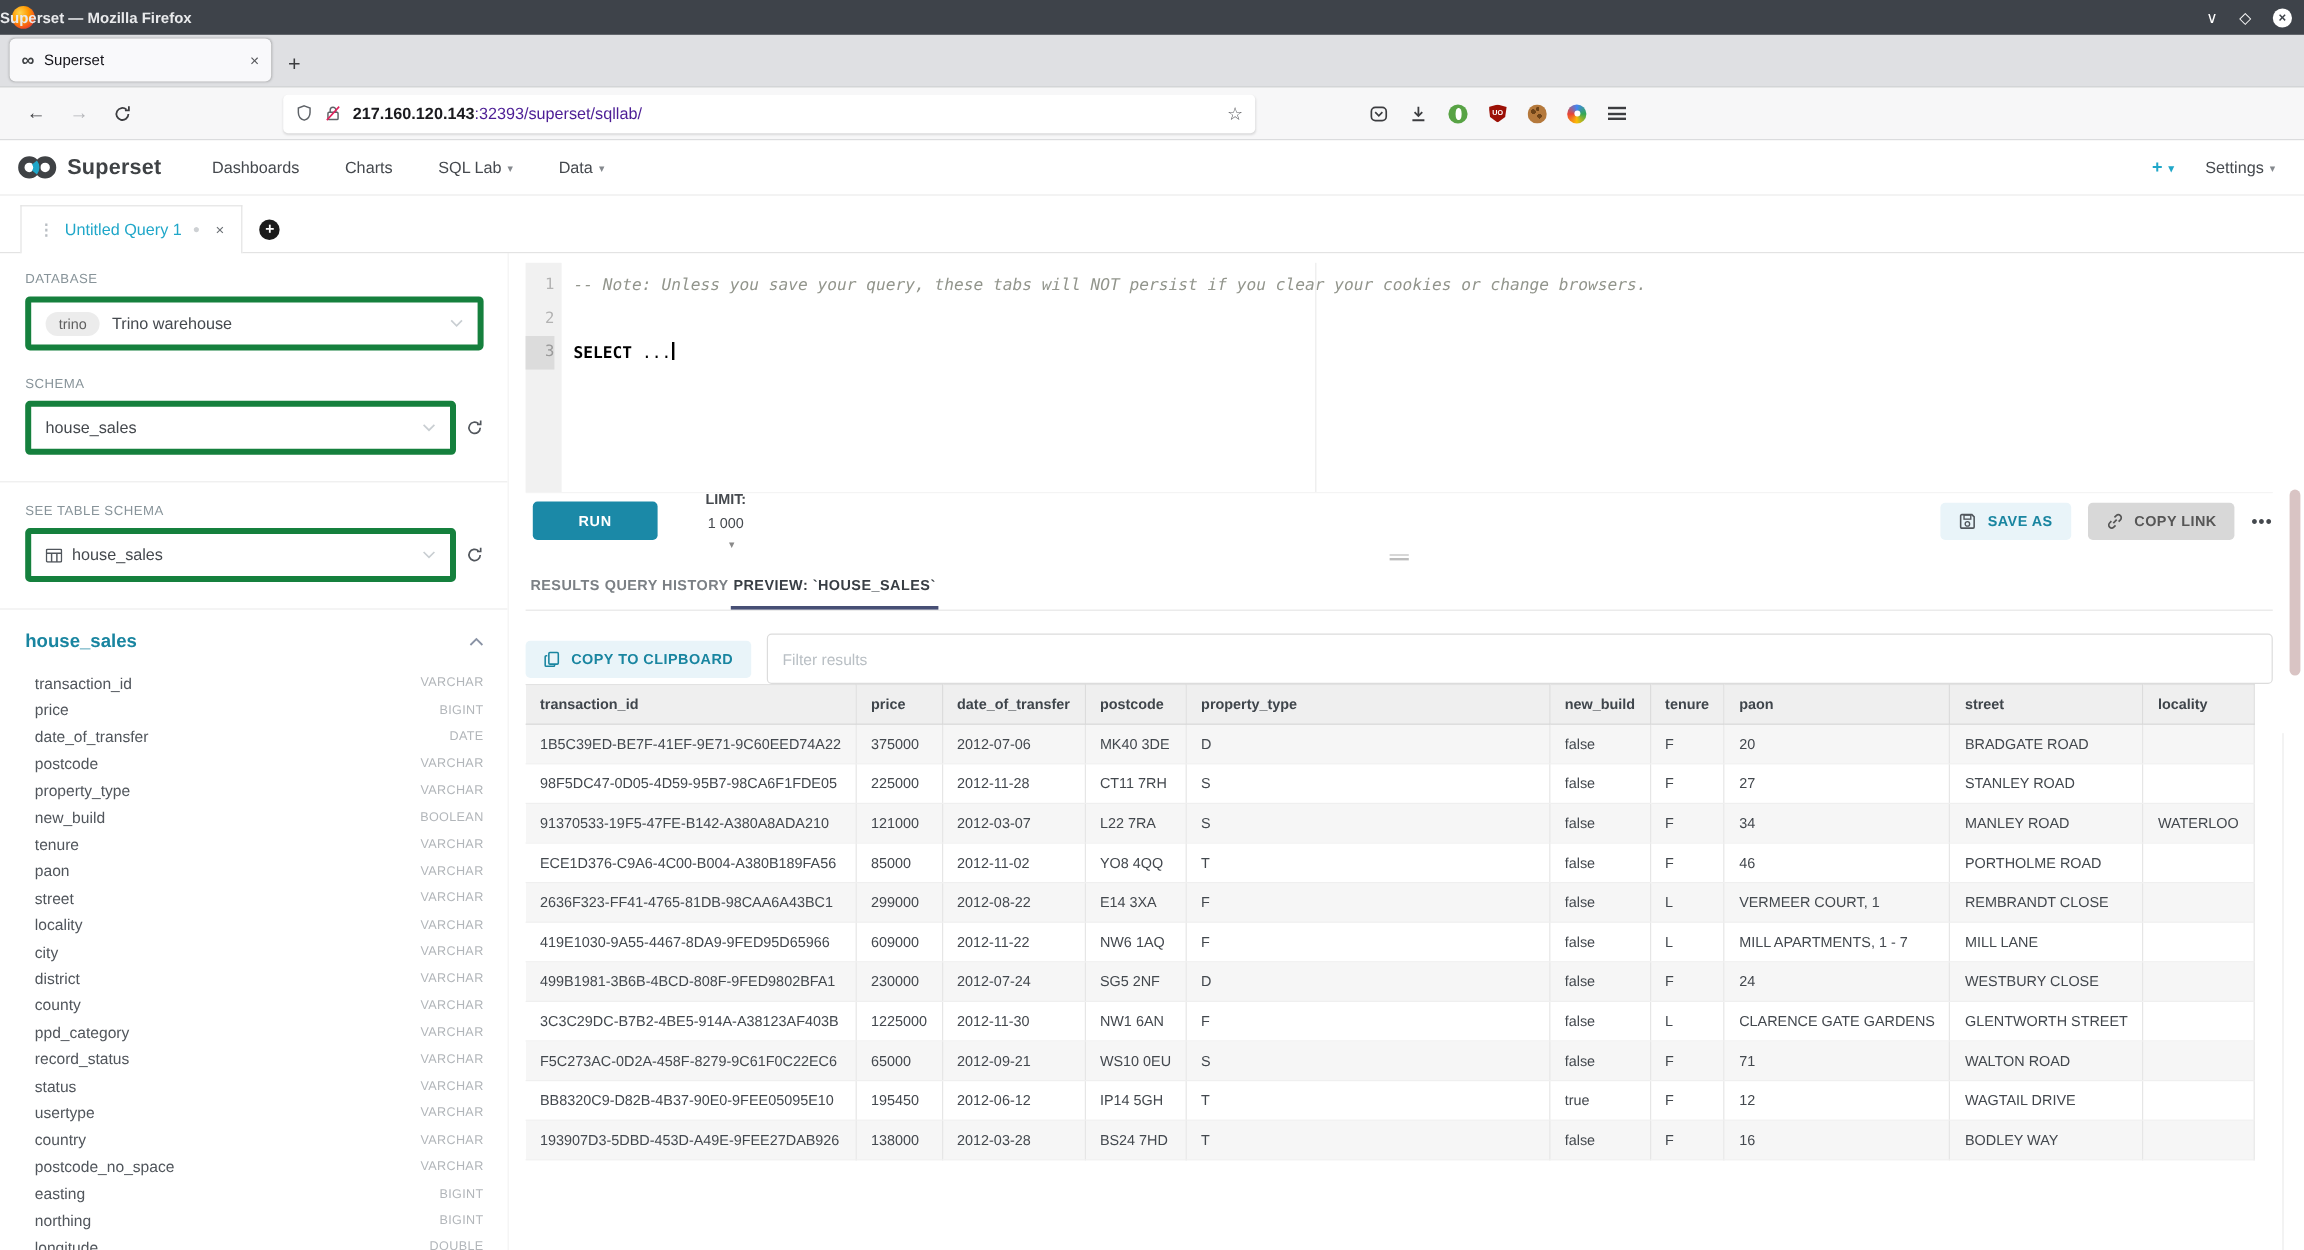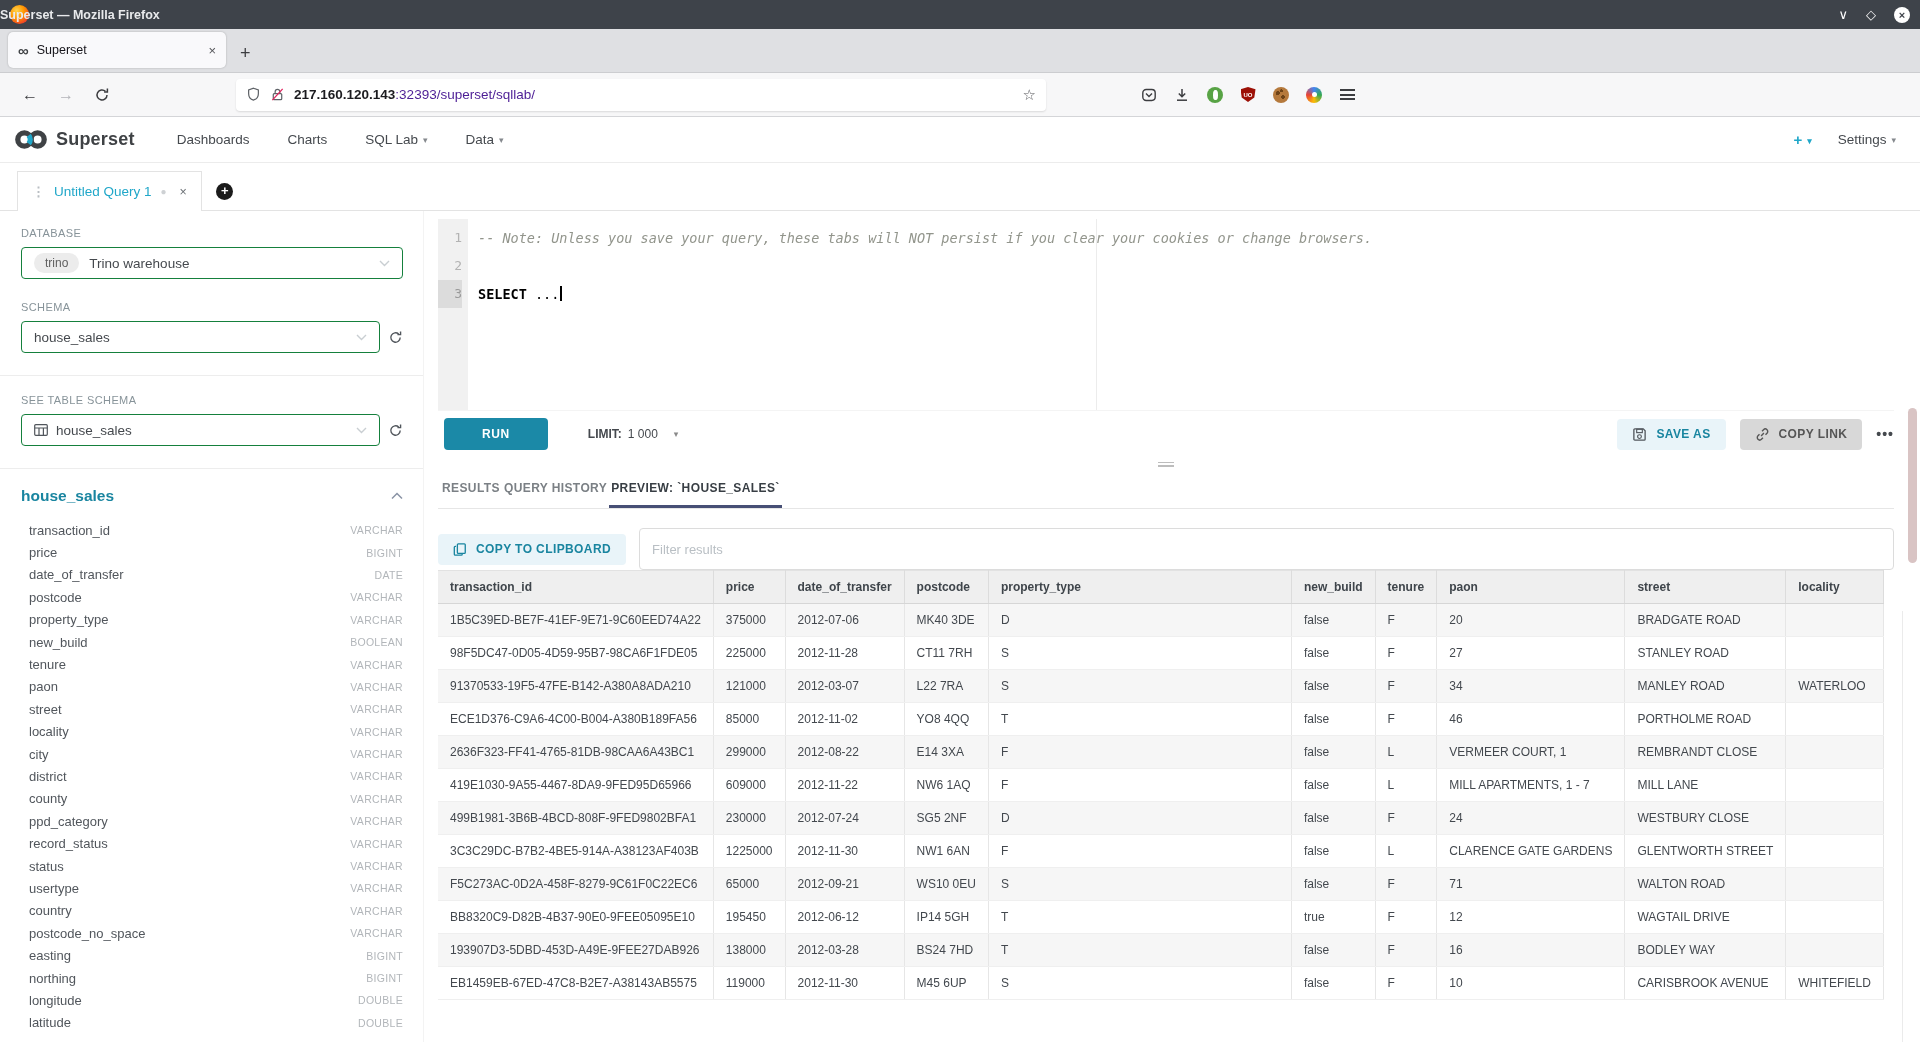--- a/index.html
+++ b/index.html
@@ -67,21 +67,21 @@
   .qtab-dot { color:#ced1d4; font-size:10px; }
   .qtab-close { color:#6b7075; font-size:12.5px; margin-left:4px; }
   .addtab { height:40px; width:46px; display:flex; align-items:center; justify-content:center; }
   .addtab-circle { width:17px; height:17px; border-radius:50%; background:#1b1b1b; color:#fff; font-size:13px; font-weight:bold; display:flex; align-items:center; justify-content:center; line-height:1; padding-bottom:1px; }
 
   
   .content { display:flex; height:831px; }
   .sidebar { width:424px; flex:0 0 424px; padding:16px 20px 0 21px; border-right:1px solid #f3f3f3; overflow:hidden; }
   .side-label { font-size:11px; color:#879399; letter-spacing:.4px; margin-bottom:8px; }
   .side-row { display:flex; align-items:center; gap:8px; margin-bottom:22px; }
-  .select { flex:1; height:32px; border:1px solid #15803d; border-radius:4px; background:#fff; display:flex; align-items:center; padding:0 12px; gap:10px; }
+  .select { flex:1; height:45px; border:5px solid #15803d; border-radius:4px; background:#fff; display:flex; align-items:center; padding:0 12px; gap:10px; }
   .select .sel-text { font-size:13.5px; color:#45494e; flex:1; }
   .pill { background:#ececec; color:#5f5f5f; font-size:12px; border-radius:11px; padding:3px 11px; }
   .side-divider { height:1px; background:#ededed; margin:0 -20px 18px -21px; }
   .tbl-title-row { display:flex; align-items:center; justify-content:space-between; margin:4px 0 14px; }
   .tbl-title { font-size:15.5px; font-weight:bold; color:#1985a0; }
   .col-list { }
   .col-row { display:flex; align-items:center; justify-content:space-between; height:22.4px; padding-left:8px; }
   .col-name { font-size:13px; color:#51565c; }
   .col-type { font-size:10.5px; color:#b2b6ba; letter-spacing:.3px; }
 
@@ -92,21 +92,21 @@
   .gutter .active-ln { background:#dcdcdc; display:block; color:#9a9a9a; }
   .code { flex:1; padding:5px 0 0 10px; line-height:28px; font-size:13.5px; position:relative; }
   .code .comment { color:#92958c; font-style:italic; }
   .code .kw { font-weight:bold; color:#000; }
   .code .plain { color:#000; }
   .cursor { display:inline-block; width:1.5px; height:15px; background:#000; vertical-align:-2px; margin-left:1px; }
   .print-margin { position:absolute; left:628px; top:0; bottom:0; width:1px; background:#ececec; }
 
   .runbar { height:46px; display:flex; align-items:center; padding-left:6px; }
   .run-btn { background:#1b89a7; color:#fff; font-size:12px; font-weight:bold; letter-spacing:.6px; border:none; border-radius:4px; padding:9px 38px; }
-  .limit-group { display:flex; align-items:center; margin-left:40px; gap:6px; }
+  .limit-group { display:flex; align-items:center; margin-left:40px; gap:6px;flex-direction:column; }
   .limit-label { font-size:12px; color:#45494e; font-weight:bold; }
   .limit-value { font-size:12px; color:#45494e; }
   .limit-caret { font-size:9px; color:#8a8a8a; margin-left:10px; }
   .runbar-right { margin-left:auto; display:flex; align-items:center; gap:14px; }
   .btn-light { display:flex; align-items:center; gap:9px; background:#e9f4f9; border:none; border-radius:4px; padding:8px 15px; font-size:12px; font-weight:bold; letter-spacing:.4px; color:#1985a0; }
   .btn-gray { display:flex; align-items:center; gap:9px; background:#d8d8d8; border:none; border-radius:4px; padding:8px 15px; font-size:12px; font-weight:bold; letter-spacing:.4px; color:#565656; }
   .more-dots { font-size:14px; color:#45494e; letter-spacing:1px; font-weight:bold; }
 
   .grip-row { height:14px; display:flex; align-items:center; justify-content:center; }
   .grip { display:flex; flex-direction:column; gap:2px; }
@@ -595,32 +595,20 @@
               <td>138000</td>
               <td>2012-03-28</td>
               <td>BS24 7HD</td>
               <td>T</td>
               <td>false</td>
               <td>F</td>
               <td>16</td>
               <td>BODLEY WAY</td>
               <td></td>
             </tr>
-            <tr>
-              <td>EB1459EB-67ED-47C8-B2E7-A38143AB5575</td>
-              <td>119000</td>
-              <td>2012-11-30</td>
-              <td>M45 6UP</td>
-              <td>S</td>
-              <td>false</td>
-              <td>F</td>
-              <td>10</td>
-              <td>CARISBROOK AVENUE</td>
-              <td>WHITEFIELD</td>
-            </tr>
           </tbody>
       </table>
 
       <div class="pane-edge"></div>
     </main>
   </div>
 
   <div class="page-scrollbar"></div>
 </div>
 

